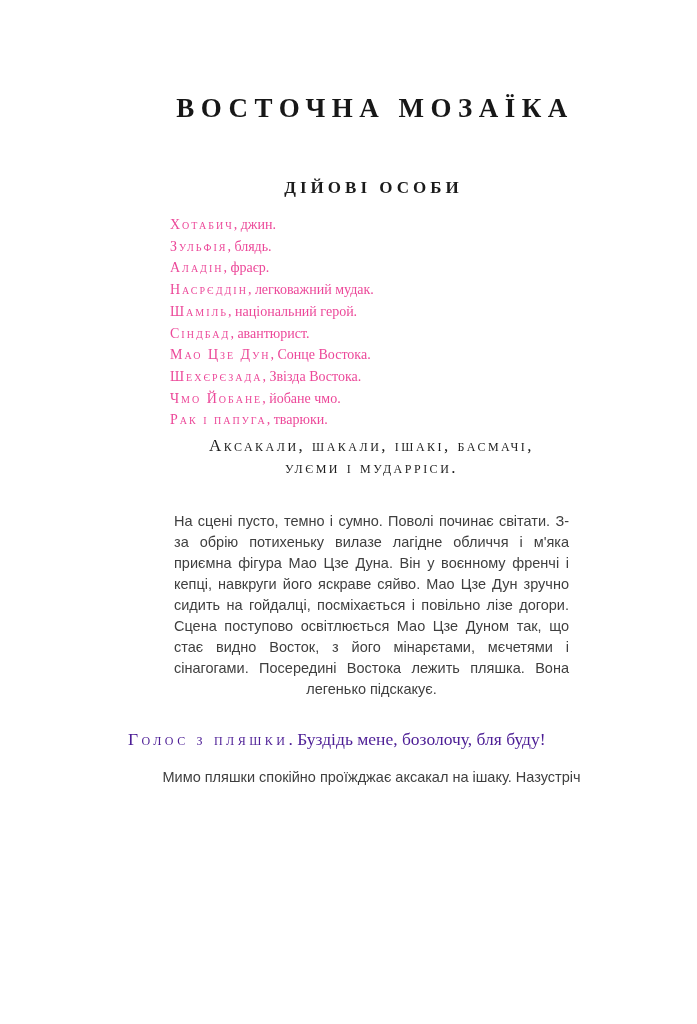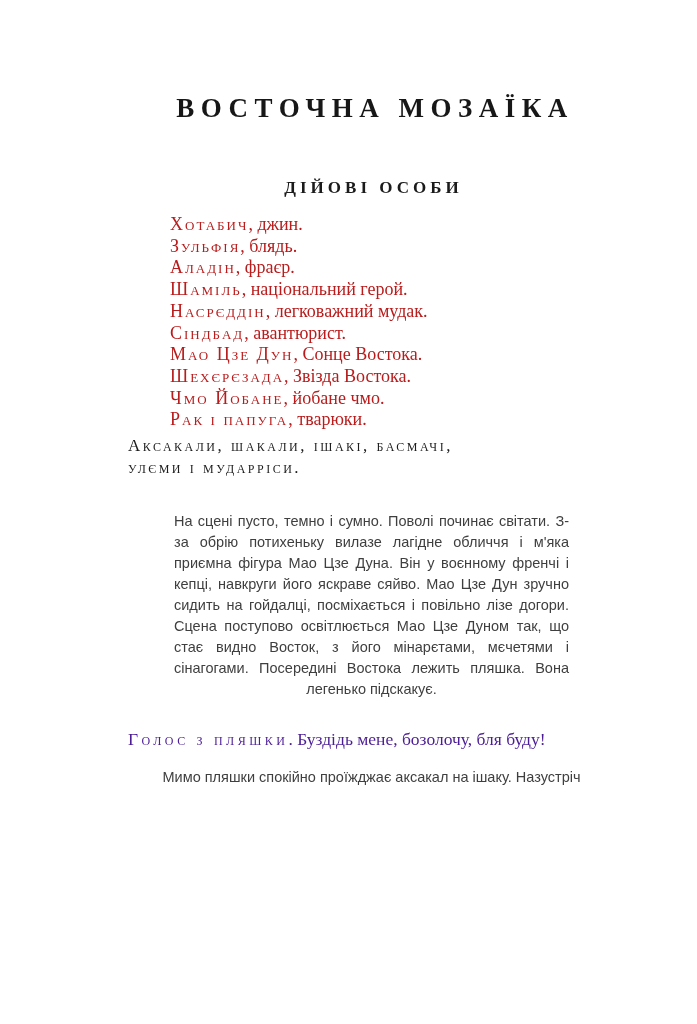--- a/index.html
+++ b/index.html
@@ -40,30 +40,31 @@
     line-height: 20px;
     font-weight: 700;
     letter-spacing: 4px;
     text-align: center;
     color: #1b1b1b;
   }
   .cast-list {
     margin: 16px 0 0 0;
     padding: 0 0 0 42px;
     list-style: none;
-    font-size: 18px;
+    font-size: 14px;
     line-height: 21.7px;
-    color: #b91c1c;
+    color: #ec4899;
   }
   .cast-name {
     font-variant: small-caps;
     letter-spacing: 2px;
   }
   .cast-extra {
     margin: 4px 0 0 0;
+    text-align: center;
     font-variant: small-caps;
     letter-spacing: 2.5px;
     font-size: 17px;
     line-height: 22px;
     color: #1d1d1d;
   }
   .stage {
     font-family: "Liberation Sans", sans-serif;
     color: #3f3f3f;
     font-size: 14.5px;
@@ -104,22 +105,22 @@
   <div class="content">
 
     <h1 class="book-title">ВОСТОЧНА МОЗАЇКА</h1>
 
     <h2 class="cast-heading">ДІЙОВІ ОСОБИ</h2>
 
     <ul class="cast-list">
       <li><span class="cast-name">Хотабич</span><span>, джин.</span></li>
       <li><span class="cast-name">Зульфія</span><span>, блядь.</span></li>
       <li><span class="cast-name">Аладін</span><span>, фраєр.</span></li>
+      <li><span class="cast-name">Насрєддін</span><span>, легковажний мудак.</span></li>
       <li><span class="cast-name">Шаміль</span><span>, національний герой.</span></li>
-      <li><span class="cast-name">Насрєддін</span><span>, легковажний мудак.</span></li>
       <li><span class="cast-name">Сіндбад</span><span>, авантюрист.</span></li>
       <li><span class="cast-name">Мао Цзе Дун</span><span>, Сонце Востока.</span></li>
       <li><span class="cast-name">Шехєрєзада</span><span>, Звізда Востока.</span></li>
       <li><span class="cast-name">Чмо Йобане</span><span>, йобане чмо.</span></li>
       <li><span class="cast-name">Рак і папуга</span><span>, тварюки.</span></li>
     </ul>
 
     <div class="cast-extra">
       <div>Аксакали, шакали, ішакі, басмачі,</div>
       <div>улєми і мударріси.</div>

